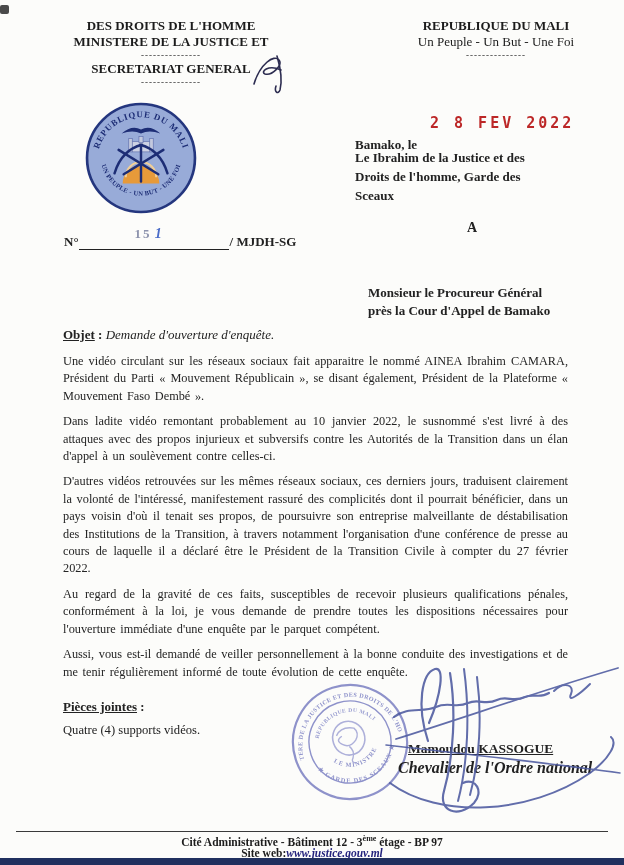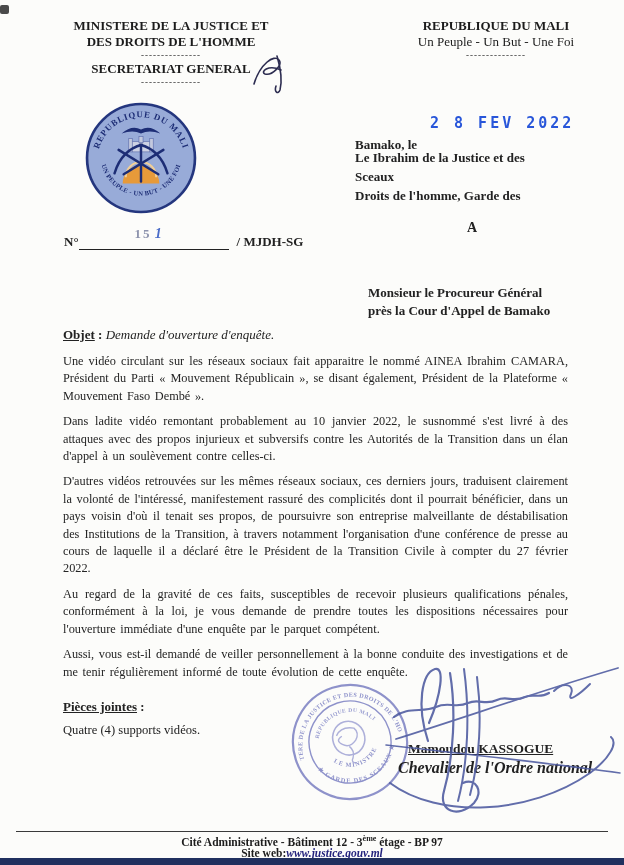--- a/index.html
+++ b/index.html
@@ -22,31 +22,31 @@
   .dashes{font-size:9px;font-weight:bold;letter-spacing:1px;line-height:11px;color:#333;}
   .sec-row{position:relative;display:inline-block;}
 
   
   .seal-svg{left:85px;top:102px;}
   .paraph-svg{left:250px;top:50px;}
 
   
   .place-label{left:355px;top:119px;font-size:13px;font-weight:bold;margin-top:18px;}
   .date-stamp{left:430px;top:114px;font-family:"DejaVu Sans Mono",monospace;font-weight:bold;
-    font-size:15px;letter-spacing:3px;color:#1d4ed8;opacity:.95;}
+    font-size:15px;letter-spacing:3px;color:#b91c1c;opacity:.95;}
   .sender{left:355px;top:148px;width:250px;font-size:13px;font-weight:bold;line-height:19px;}
   .to-label{left:467px;top:220px;font-size:14px;font-weight:bold;}
 
   
   .ref-row{left:64px;top:233px;display:flex;align-items:flex-end;font-size:13px;font-weight:bold;}
   .ref-line{display:inline-block;width:150px;height:16px;border-bottom:1.4px solid #222;position:relative;}
   .ref-number{position:absolute;left:56px;top:-7px;font-weight:bold;}
   .ref-number .stamped{color:#8d93ad;letter-spacing:2px;font-size:13px;}
   .ref-number .hand{color:#4a6cc8;font-size:14px;font-style:italic;}
-  .ref-suffix{margin-left:8px;}
+  .ref-suffix{margin-left:1px;}
 
   
   .recipient{left:368px;top:284px;width:250px;font-size:13px;font-weight:bold;line-height:17.5px;}
 
   
   .body-flow{left:63px;top:327px;width:505px;}
   .subject{font-size:13px;margin:0 0 10px 0;}
   .subject .lbl{font-weight:bold;text-decoration:underline;}
   .subject .val{font-style:italic;}
   .para{font-size:12.3px;line-height:17.4px;text-align:justify;margin:0 0 8px 0;color:#242424;word-spacing:1.5px;}
@@ -70,22 +70,22 @@
   .foot-bar{left:0;bottom:0;width:624px;height:7px;background:#20305f;}
 </style>
 </head>
 <body>
 
 <div class="page">
 
   <div class="abs artifact"></div>
 
   <div class="abs hdr-left">
+    <div>DES DROITS DE L'HOMME</div>
     <div>MINISTERE DE LA JUSTICE ET</div>
-    <div>DES DROITS DE L'HOMME</div>
     <div class="dashes">---------------</div>
     <div class="sec-row">
       <span>SECRETARIAT GENERAL</span>
     </div>
     <div class="dashes">---------------</div>
   </div>
 
   <svg class="abs paraph-svg" width="42" height="46" viewBox="0 0 42 46">
     <path d="M4 34 C10 14 24 4 29 10 C33 15 22 26 15 24 C10 22 18 14 31 20" fill="none" stroke="#2c2c50" stroke-width="1.6" stroke-linecap="round"></path>
     <path d="M27 6 C30 16 33 28 30 40 C28 45 24 42 26 36" fill="none" stroke="#2c2c50" stroke-width="1.6" stroke-linecap="round"></path>
@@ -129,22 +129,22 @@
       <path d="M77 47 L38 71"></path>
       <path d="M55 44 L55 78"></path>
     </g>
   </svg>
 
   <div class="abs place-label">Bamako, le</div>
   <div class="abs date-stamp">2 8 FEV 2022</div>
 
   <div class="abs sender">
     <div>Le Ibrahim de la Justice et des</div>
+    <div>Droits de l'homme, Garde des</div>
     <div>Sceaux</div>
-    <div>Droits de l'homme, Garde des</div>
   </div>
 
   <div class="abs to-label">A</div>
 
   <div class="abs ref-row">
     <span>N°</span>
     <span class="ref-line">
       <span class="ref-number">
         <span class="stamped">15</span>
         <span class="hand">1</span>

